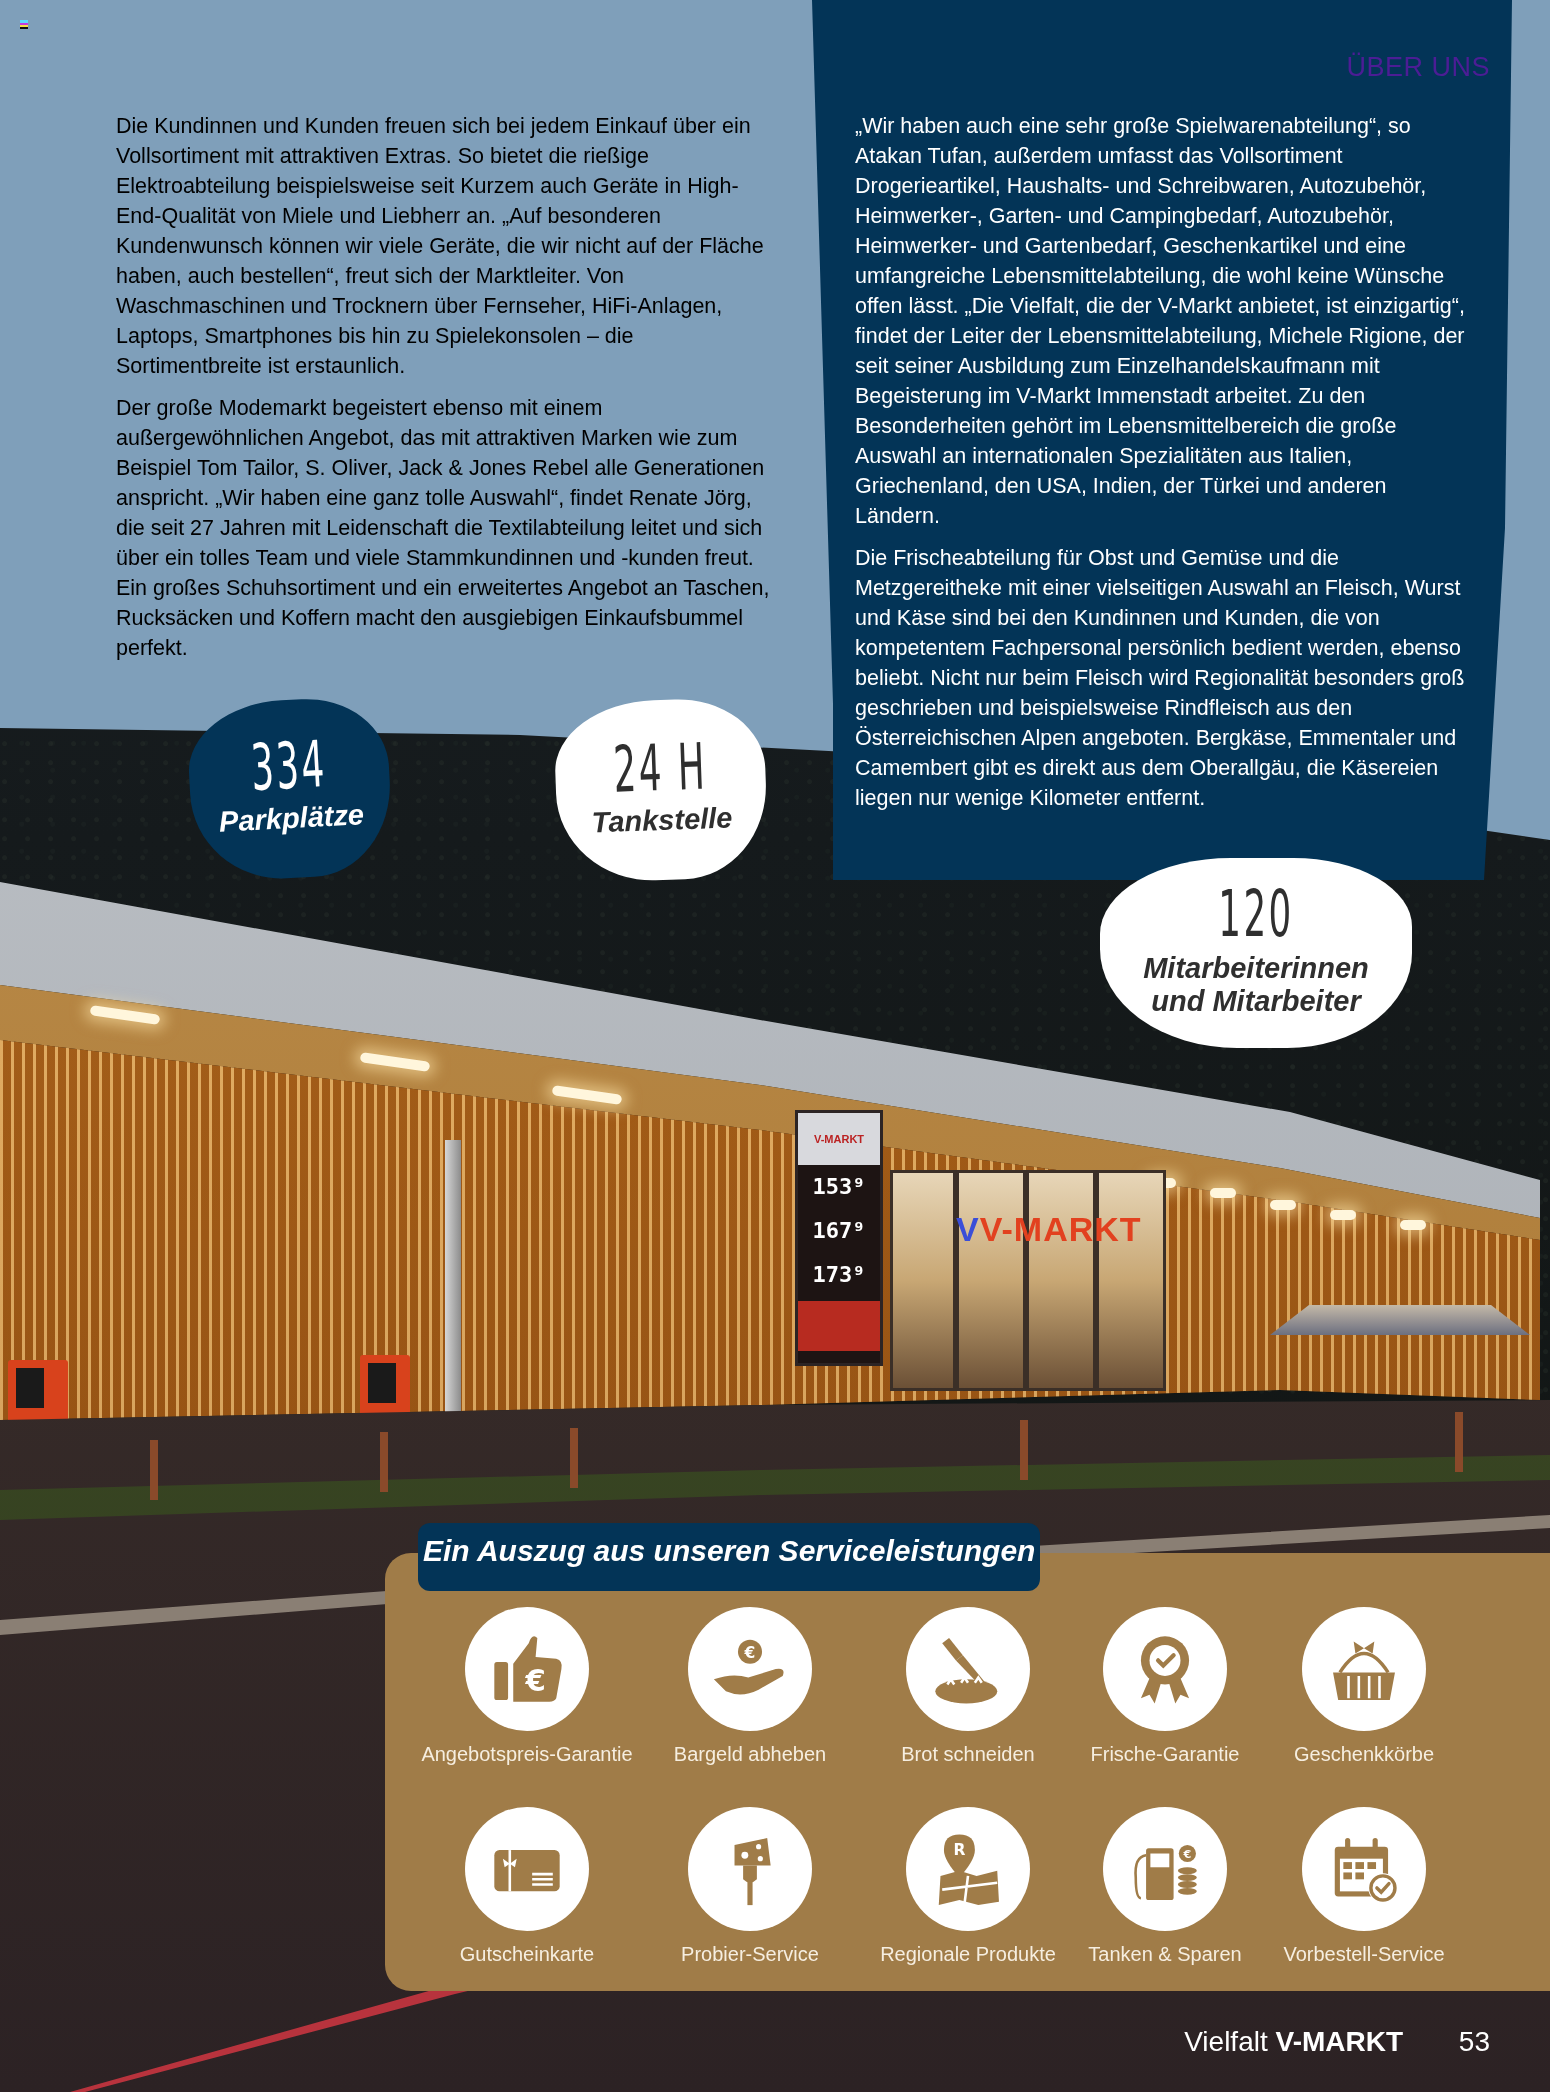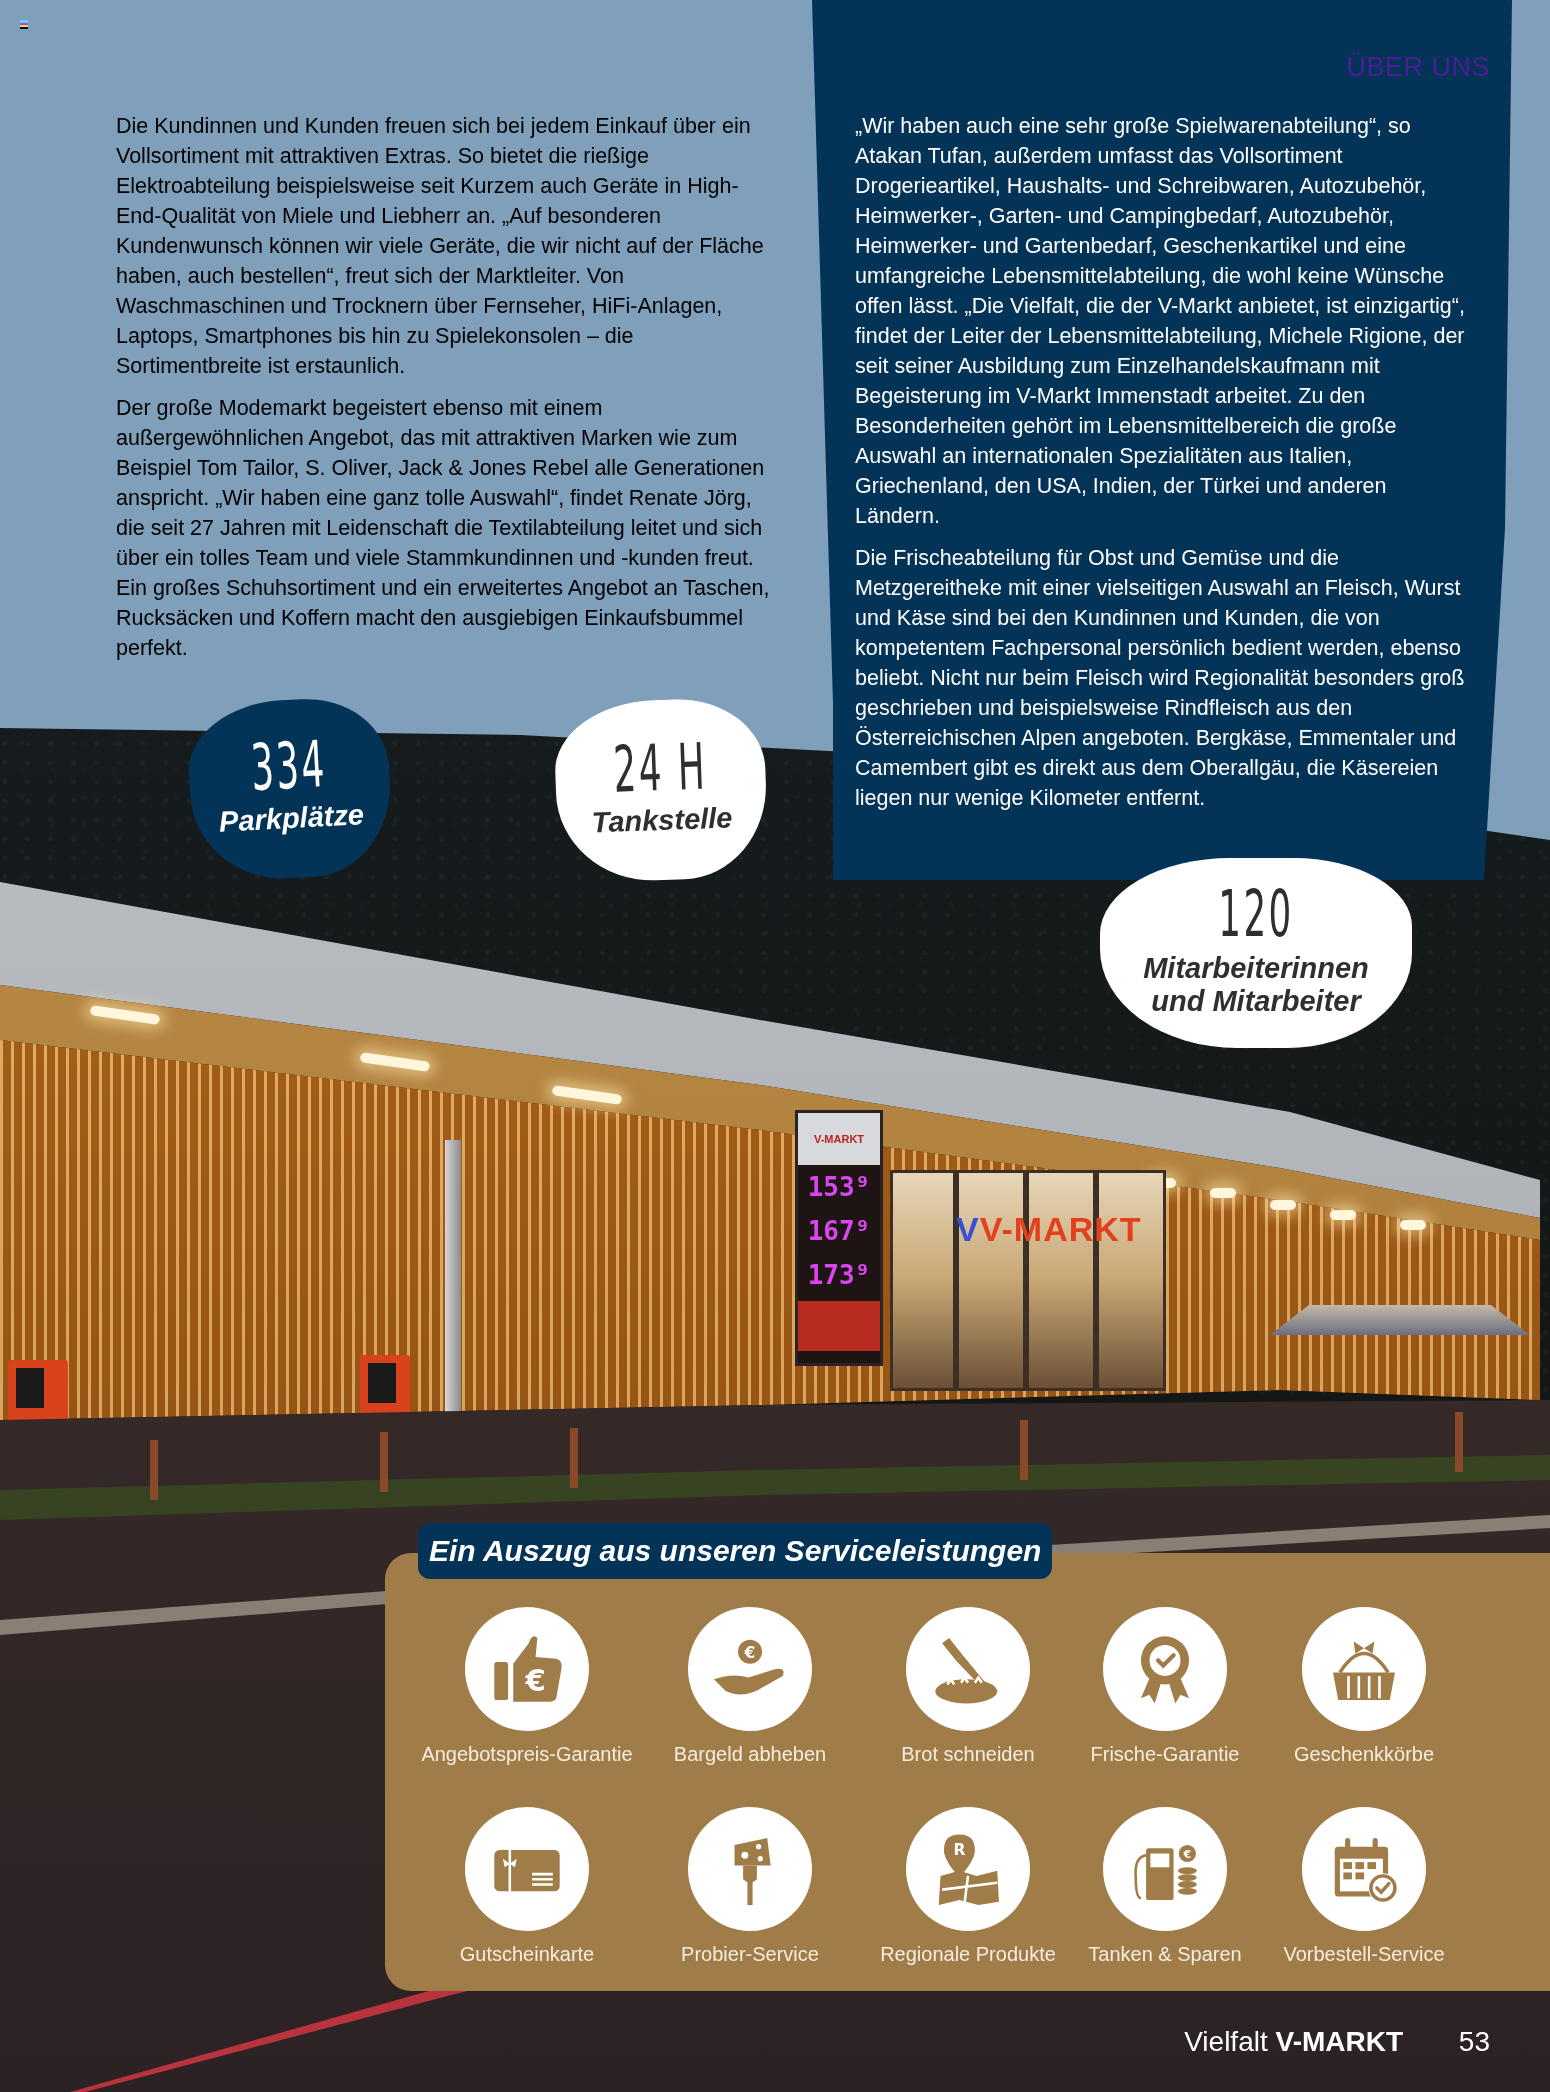--- a/index.html
+++ b/index.html
@@ -51,21 +51,21 @@
     position: absolute; left: 956px; top: 1210px; font-weight: bold; font-size: 34px; letter-spacing: 1px;
     font-family: "Liberation Sans", sans-serif;
   }
   .vmarkt-sign .v { color: #3a4ed8; }
   .vmarkt-sign .m { color: #e2411f; }
   .pylon {
     position: absolute; left: 795px; top: 1110px; width: 82px; height: 250px;
     background: #1d1413; border: 3px solid #2c2424;
   }
   .pylon-top { height: 52px; background: #d8d9dd; color: #b22; font-size: 11px; font-weight: bold; text-align: center; line-height: 52px; }
-  .price { color: #d946ef; font-family: "DejaVu Sans Mono", monospace; font-size: 26px; font-weight: bold; text-align: center; line-height: 44px; }
+  .price { color: #ffffff; font-family: "DejaVu Sans Mono", monospace; font-size: 22px; font-weight: bold; text-align: center; line-height: 44px; }
   .pylon-bottom { height: 50px; background: #b72b20; margin-top: 4px; }
   .pump {
     position: absolute; width: 60px; height: 95px; background: #d8421c; border-radius: 3px;
   }
   .pump::after { content: ""; position: absolute; left: 8px; top: 8px; width: 28px; height: 40px; background: #1a1a1a; }
   .pillar { position: absolute; width: 16px; background: linear-gradient(90deg, #d6d6d6, #8c8c8c); }
   .tent {
     position: absolute; left: 1270px; top: 1305px; width: 260px; height: 30px;
     background: linear-gradient(180deg, #c4b9a8, #6c6f80);
     clip-path: polygon(15% 0, 85% 0, 100% 100%, 0 100%);
@@ -133,21 +133,21 @@
   .blob-park { left: 190px; top: 700px; width: 200px; height: 178px; background: #033457; color: #fff; transform: rotate(-3deg); }
   .blob-tank { left: 556px; top: 700px; width: 210px; height: 180px; background: #fff; color: #2f2f2f; transform: rotate(-2deg); }
   .blob-staff { left: 1100px; top: 858px; width: 312px; height: 190px; background: #fff; color: #2f2f2f; border-radius: 42% 38% 40% 44% / 40% 36% 50% 52%; }
 
   
   .service-panel {
     position: absolute; left: 385px; top: 1553px; width: 1165px; height: 438px;
     background: #a07c48; border-radius: 26px 0 0 26px;
   }
   .service-title {
-    position: absolute; left: 418px; top: 1523px; height: 56px; padding: 0 11px;
+    position: absolute; left: 418px; top: 1523px; height: 68px; padding: 0 5px;
     background: #033457; border-radius: 12px; color: #fff;
     font-size: 30px; font-weight: bold; font-style: italic; line-height: 56px;
   }
   .svc {
     position: absolute; width: 220px; text-align: center;
   }
   .svc .circle {
     width: 124px; height: 124px; border-radius: 50%; background: #fff;
     margin: 0 auto; display: flex; align-items: center; justify-content: center;
   }

